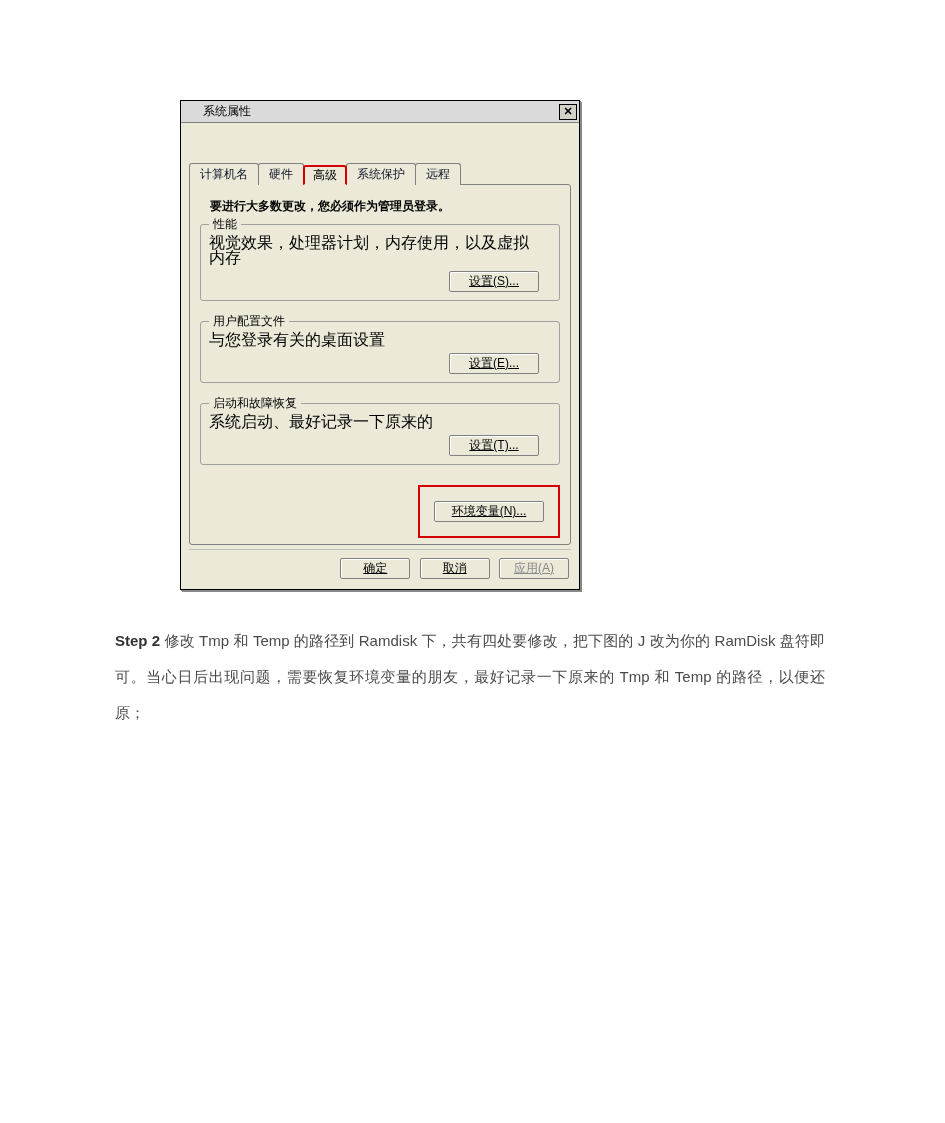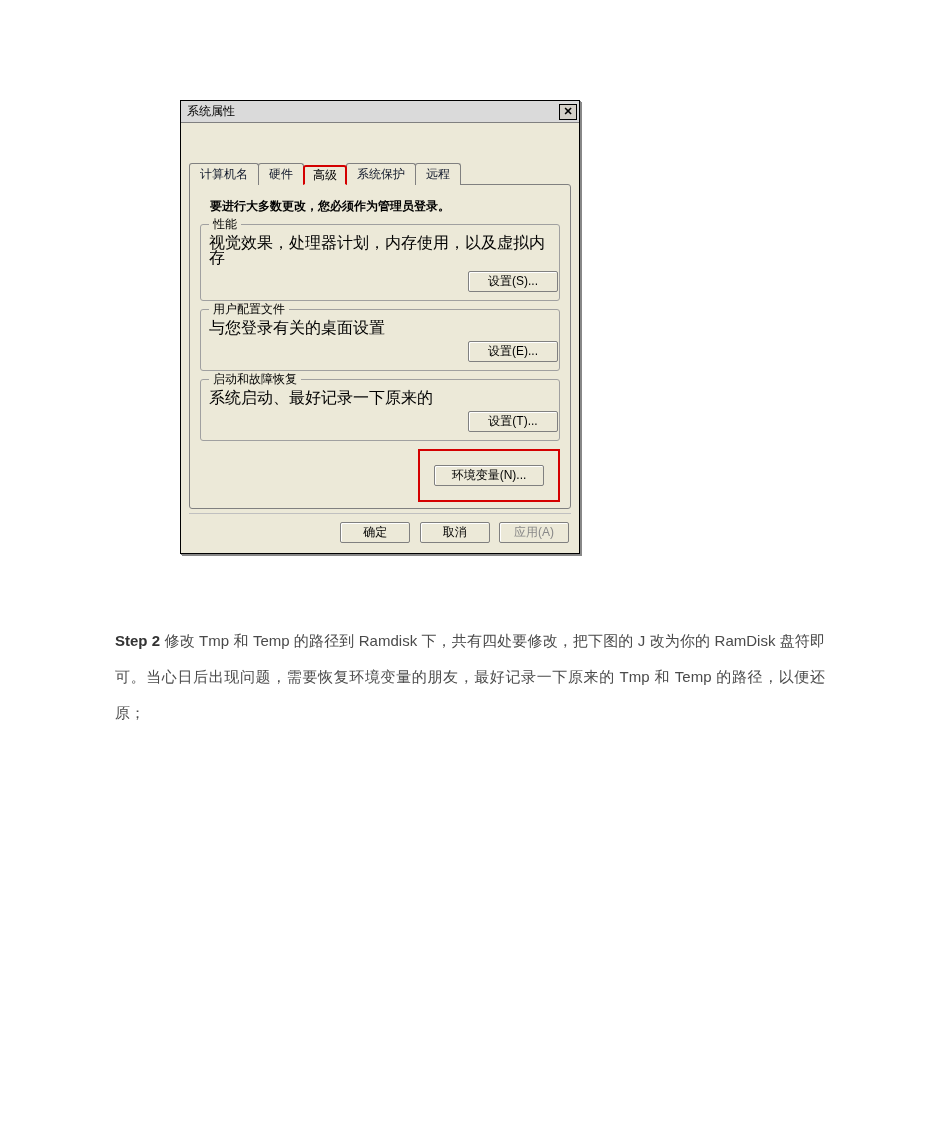--- a/index.html
+++ b/index.html
@@ -30,21 +30,21 @@
     font: 12px/15px "SimSun", Tahoma, sans-serif;
     color: #000;
   }
   .titlebar {
     display: flex;
     align-items: center;
     height: 22px;
     background: linear-gradient(#4a6fb3, #2a4a8a);
     background: #dadada;
     color: #000;
-    padding: 0 2px 0 6px;
+    padding: 0 2px 0 22px;
     font-weight: normal;
     border-bottom: 1px solid #808080;
     font-family: "SimSun", Tahoma, sans-serif;
     font-size: 12px;
   }
   .titlebar .title-text { flex: 1; }
   .titlebar .close {
     width: 18px; height: 16px;
     background: #d4d0c8;
     border: 1px solid #000;
@@ -98,22 +98,22 @@
   .admin-note {
     margin: 4px 0 10px 10px;
     font-size: 12px;
     font-weight: bold;
   }
 
   
   .groupbox {
     border: 1px solid #a0a0a0;
     border-radius: 3px;
-    padding: 10px 1px 8px 8px;
-    margin-bottom: 8px;
+    padding: 10px 20px 8px 8px;
+    margin-bottom: 20px;
     position: relative;
   }
   .groupbox .legend {
     position: absolute;
     top: -8px;
     left: 8px;
     background: #ece9d8;
     padding: 0 4px;
     font-size: 12px;
   }
@@ -128,20 +128,21 @@
   .w-btn {
     min-width: 90px;
     padding: 2px 6px;
     font: 12px/15px "SimSun", Tahoma, sans-serif;
     background: #ece9d8;
     border: 1px solid #808080;
     border-radius: 2px;
     box-shadow: inset 1px 1px 0 #fff;
     cursor: default;
     color: #000;
+    text-decoration: underline;
   }
   .w-btn.disabled { color: #888; }
   .env-row {
     text-align: right;
     margin: 4px 0 0 0;
   }
   .env-highlight {
     display: inline-block;
     border: 2.5px solid #d40000;
     padding: 14px;

